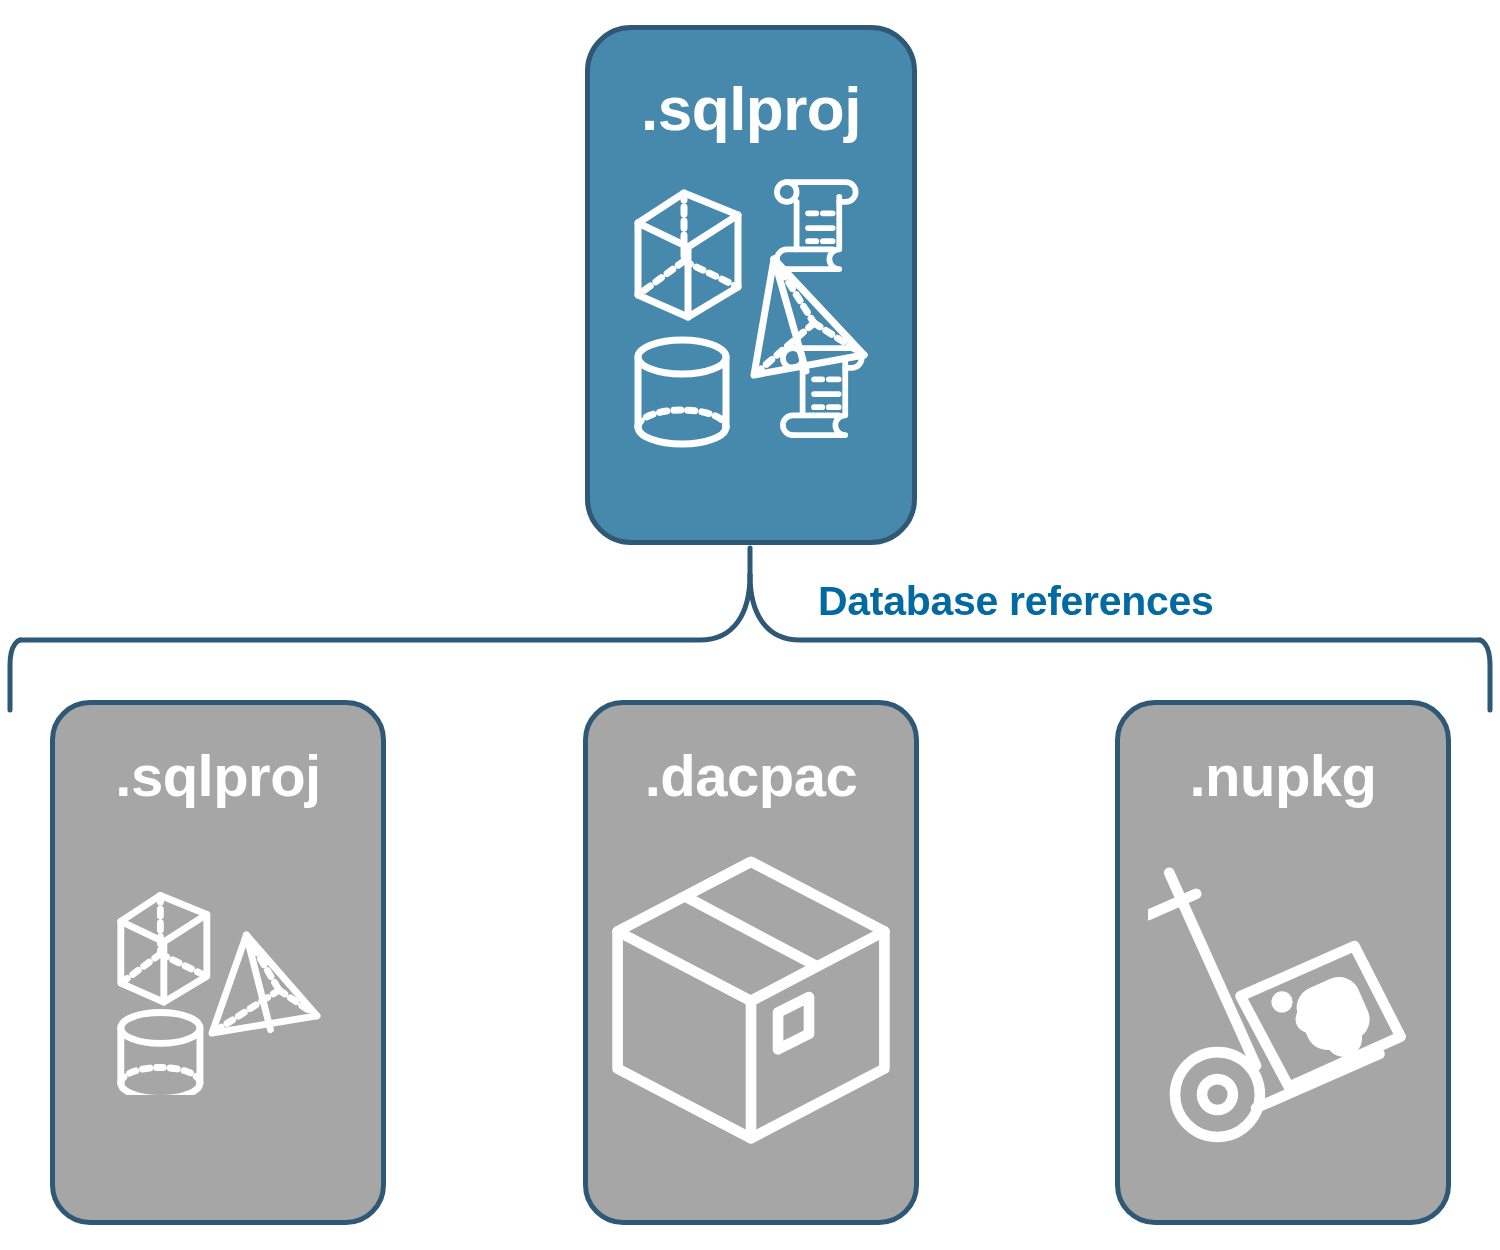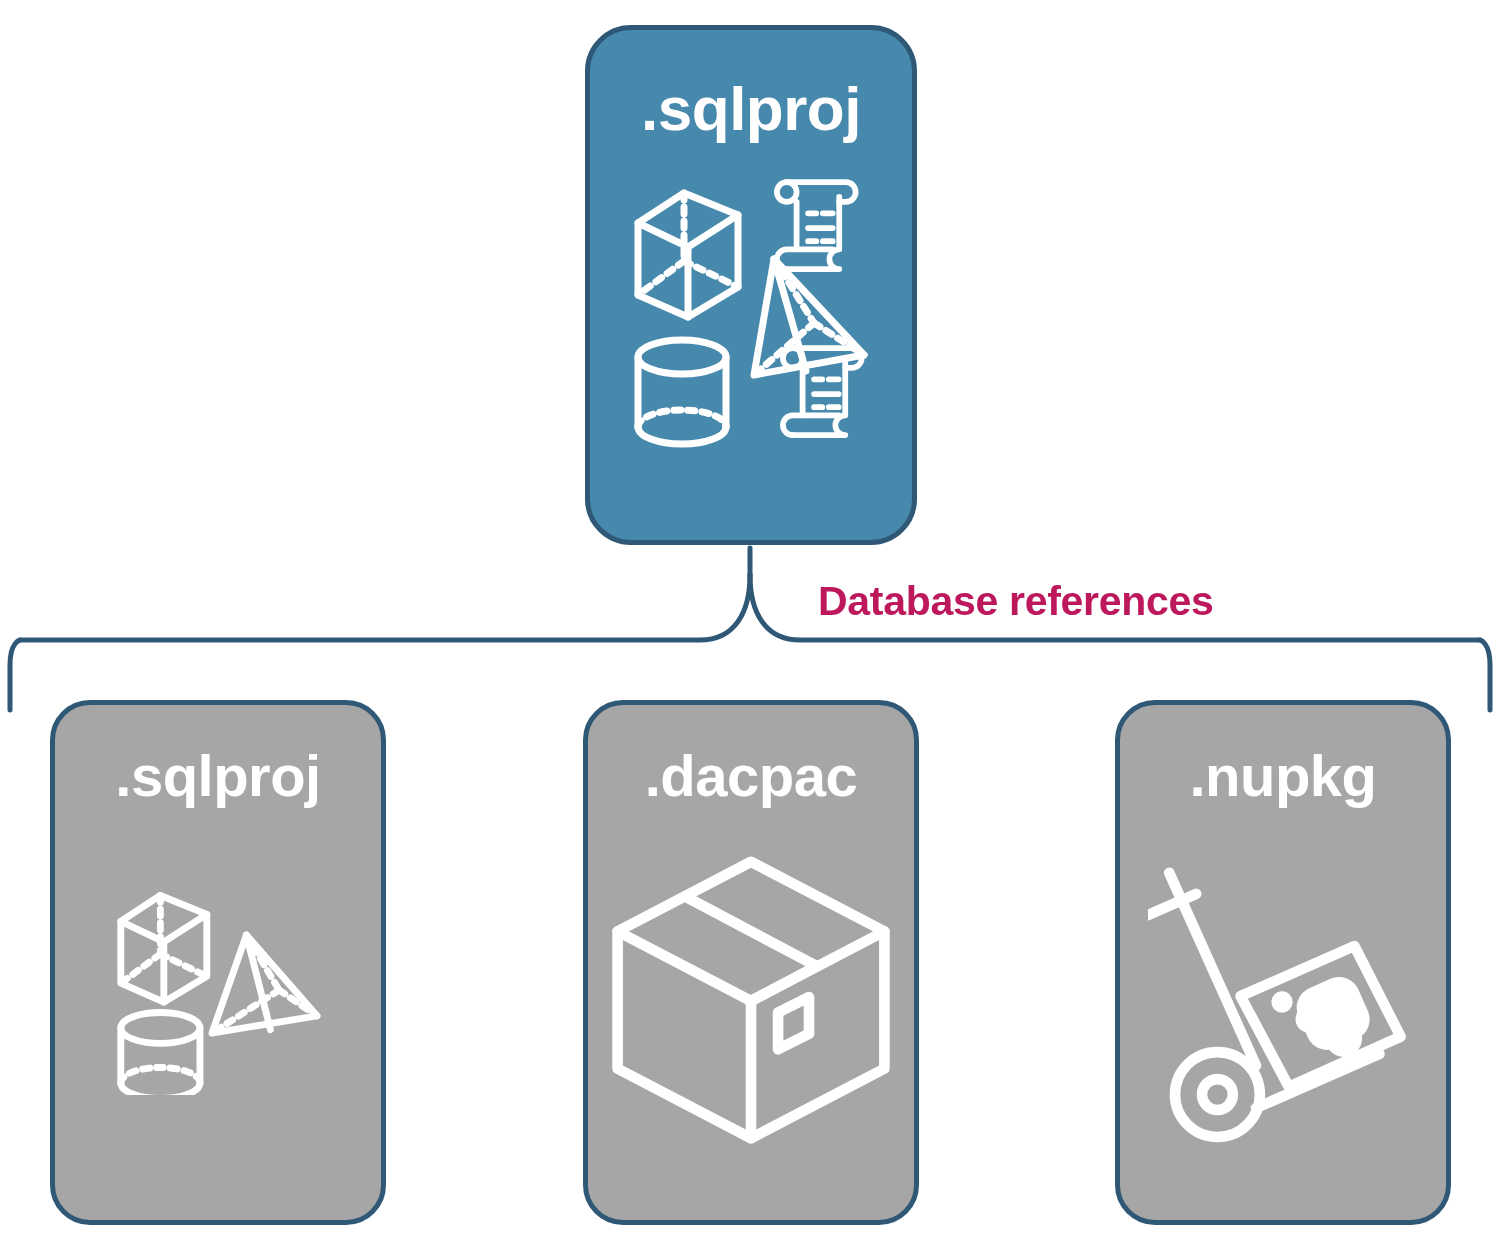--- a/index.html
+++ b/index.html
@@ -106,21 +106,21 @@
     height: 1250px;
     pointer-events: none;
   }
 
   .bracket-label {
     position: absolute;
     left: 818px;
     top: 578px;
     font-size: 41px;
     font-weight: bold;
-    color: #be185d;
+    color: #0369a1;
     white-space: nowrap;
     letter-spacing: -0.3px;
     user-select: none;
   }
 </style>
 </head>
 <body>
 
 <div id="stage">
 

